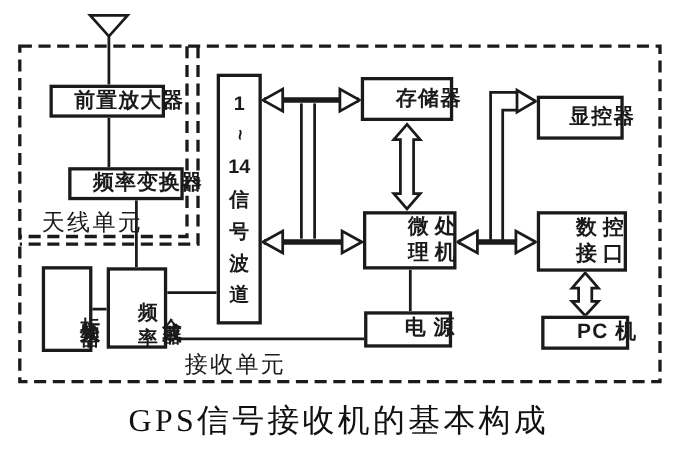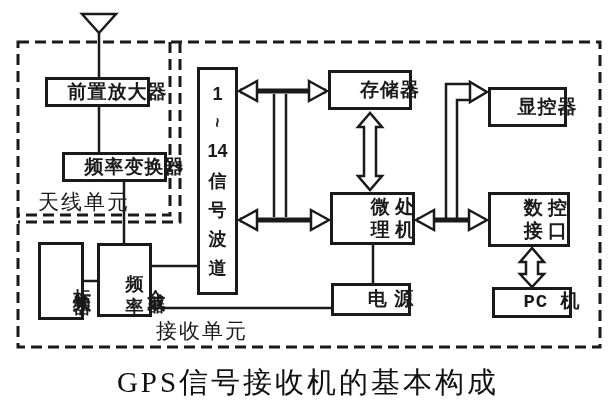--- a/index.html
+++ b/index.html
@@ -109,21 +109,21 @@
     <span class="row">理 机</span>
   </div>
 
   <div class="node rows" style="left:488px;top:192px;width:82px;height:55px;align-items:flex-end;">
     <span class="row">数 控</span>
     <span class="row">接 口</span>
   </div>
 
   <div class="node h" style="left:331px;top:283px;width:80px;height:33px;white-space:pre;">电 源</div>
 
-  <div class="node h" style="left:492px;top:287px;width:80px;height:31px;white-space:pre;font-family:Liberation Mono, monospace;">PC 机</div>
+  <div class="node h" style="left:492px;top:287px;width:80px;height:31px;white-space:pre;">PC 机</div>
 
   <div class="region-label" style="left:38px;top:188px;">天线单元</div>
 
-  <div class="region-label" style="left:156px;top:317px;">接收单元</div>
+  <div class="region-label" style="left:168px;top:317px;">接收单元</div>
 
   <div class="caption">GPS信号接收机的基本构成</div>
 
 </div>
 
 </body></html>

